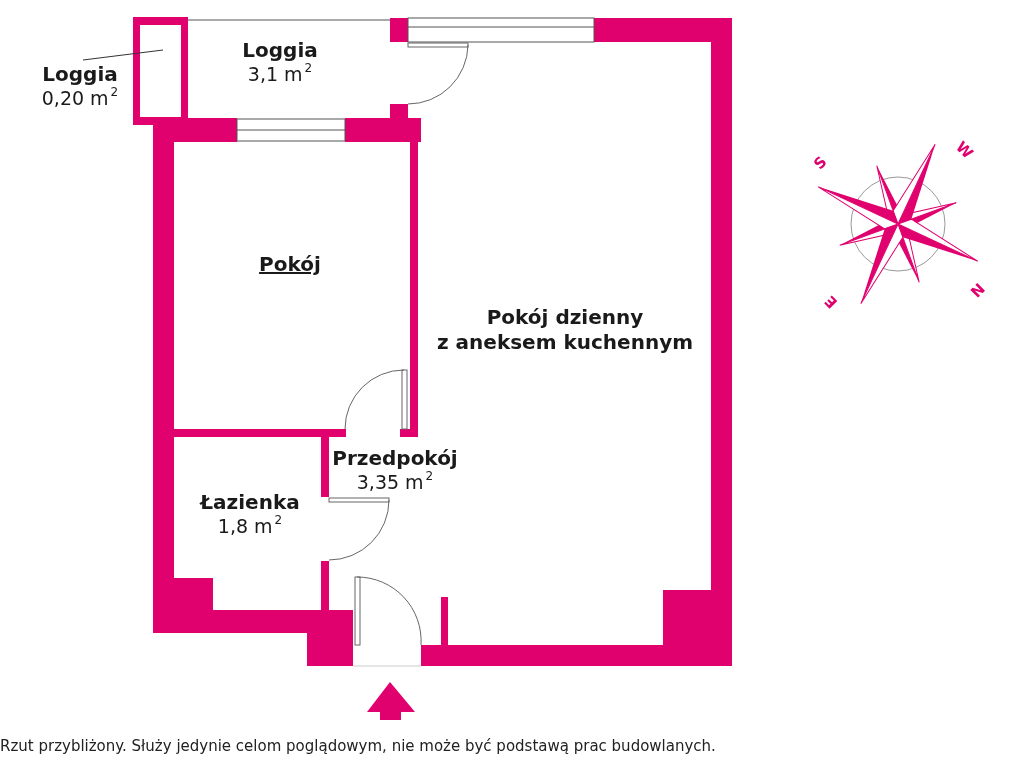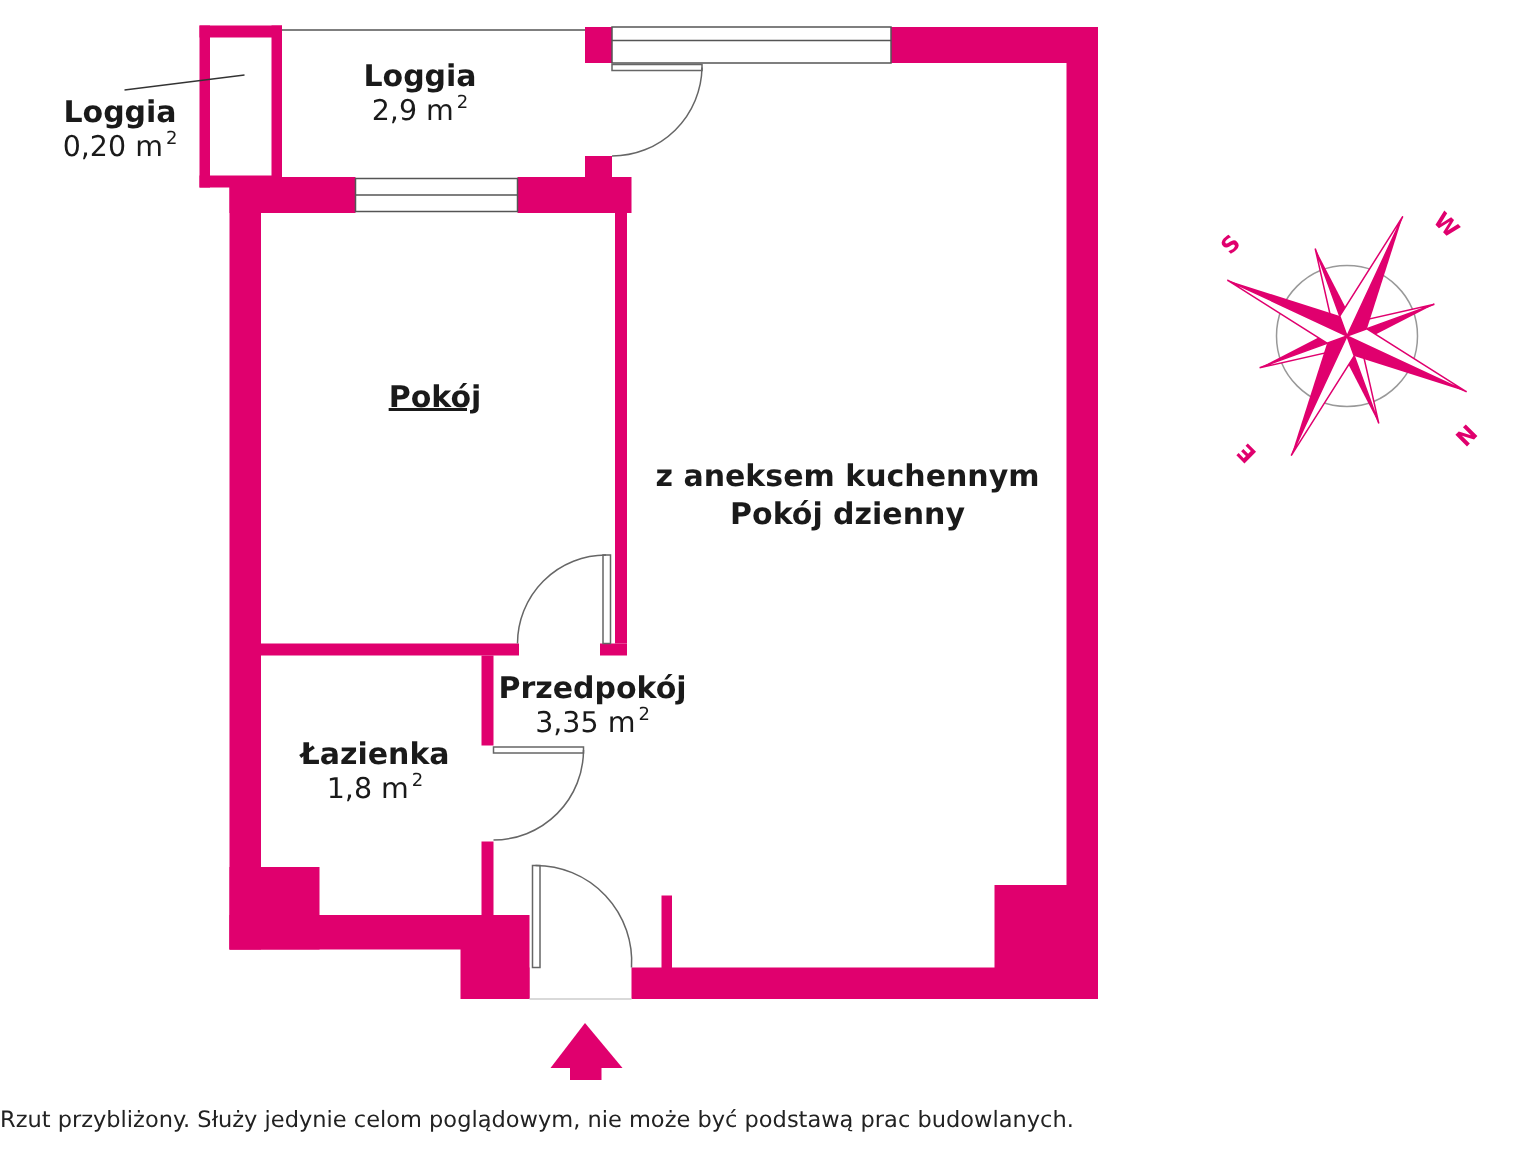--- a/index.html
+++ b/index.html
@@ -112,30 +112,30 @@
 <span class="compass-letter" style="left:826px;top:293px;transform:rotate(-135deg);">E</span>
 <span class="compass-letter" style="left:971px;top:281px;transform:rotate(135deg);">N</span>
 
 <div class="label" style="left:20px;top:62px;width:120px;">
   <span class="name">Loggia</span>
   <span class="area"><span>0,20 m</span><sup>2</sup></span>
 </div>
 
 <div class="label" style="left:220px;top:38px;width:120px;">
   <span class="name">Loggia</span>
-  <span class="area"><span>2,9 m</span><sup>2</sup></span>
+  <span class="area"><span>3,1 m</span><sup>2</sup></span>
 </div>
 
 <div class="label" style="left:220px;top:252px;width:140px;text-decoration:underline;">
   <span class="name">Pokój</span>
 </div>
 
 <div class="label" style="left:430px;top:305px;width:270px;">
+  <span class="name">Pokój dzienny</span>
   <span class="name">z aneksem kuchennym</span>
-  <span class="name">Pokój dzienny</span>
 </div>
 
 <div class="label" style="left:330px;top:446px;width:130px;">
   <span class="name">Przedpokój</span>
   <span class="area"><span>3,35 m</span><sup>2</sup></span>
 </div>
 
 <div class="label" style="left:190px;top:490px;width:120px;">
   <span class="name">Łazienka</span>
   <span class="area"><span>1,8 m</span><sup>2</sup></span>

